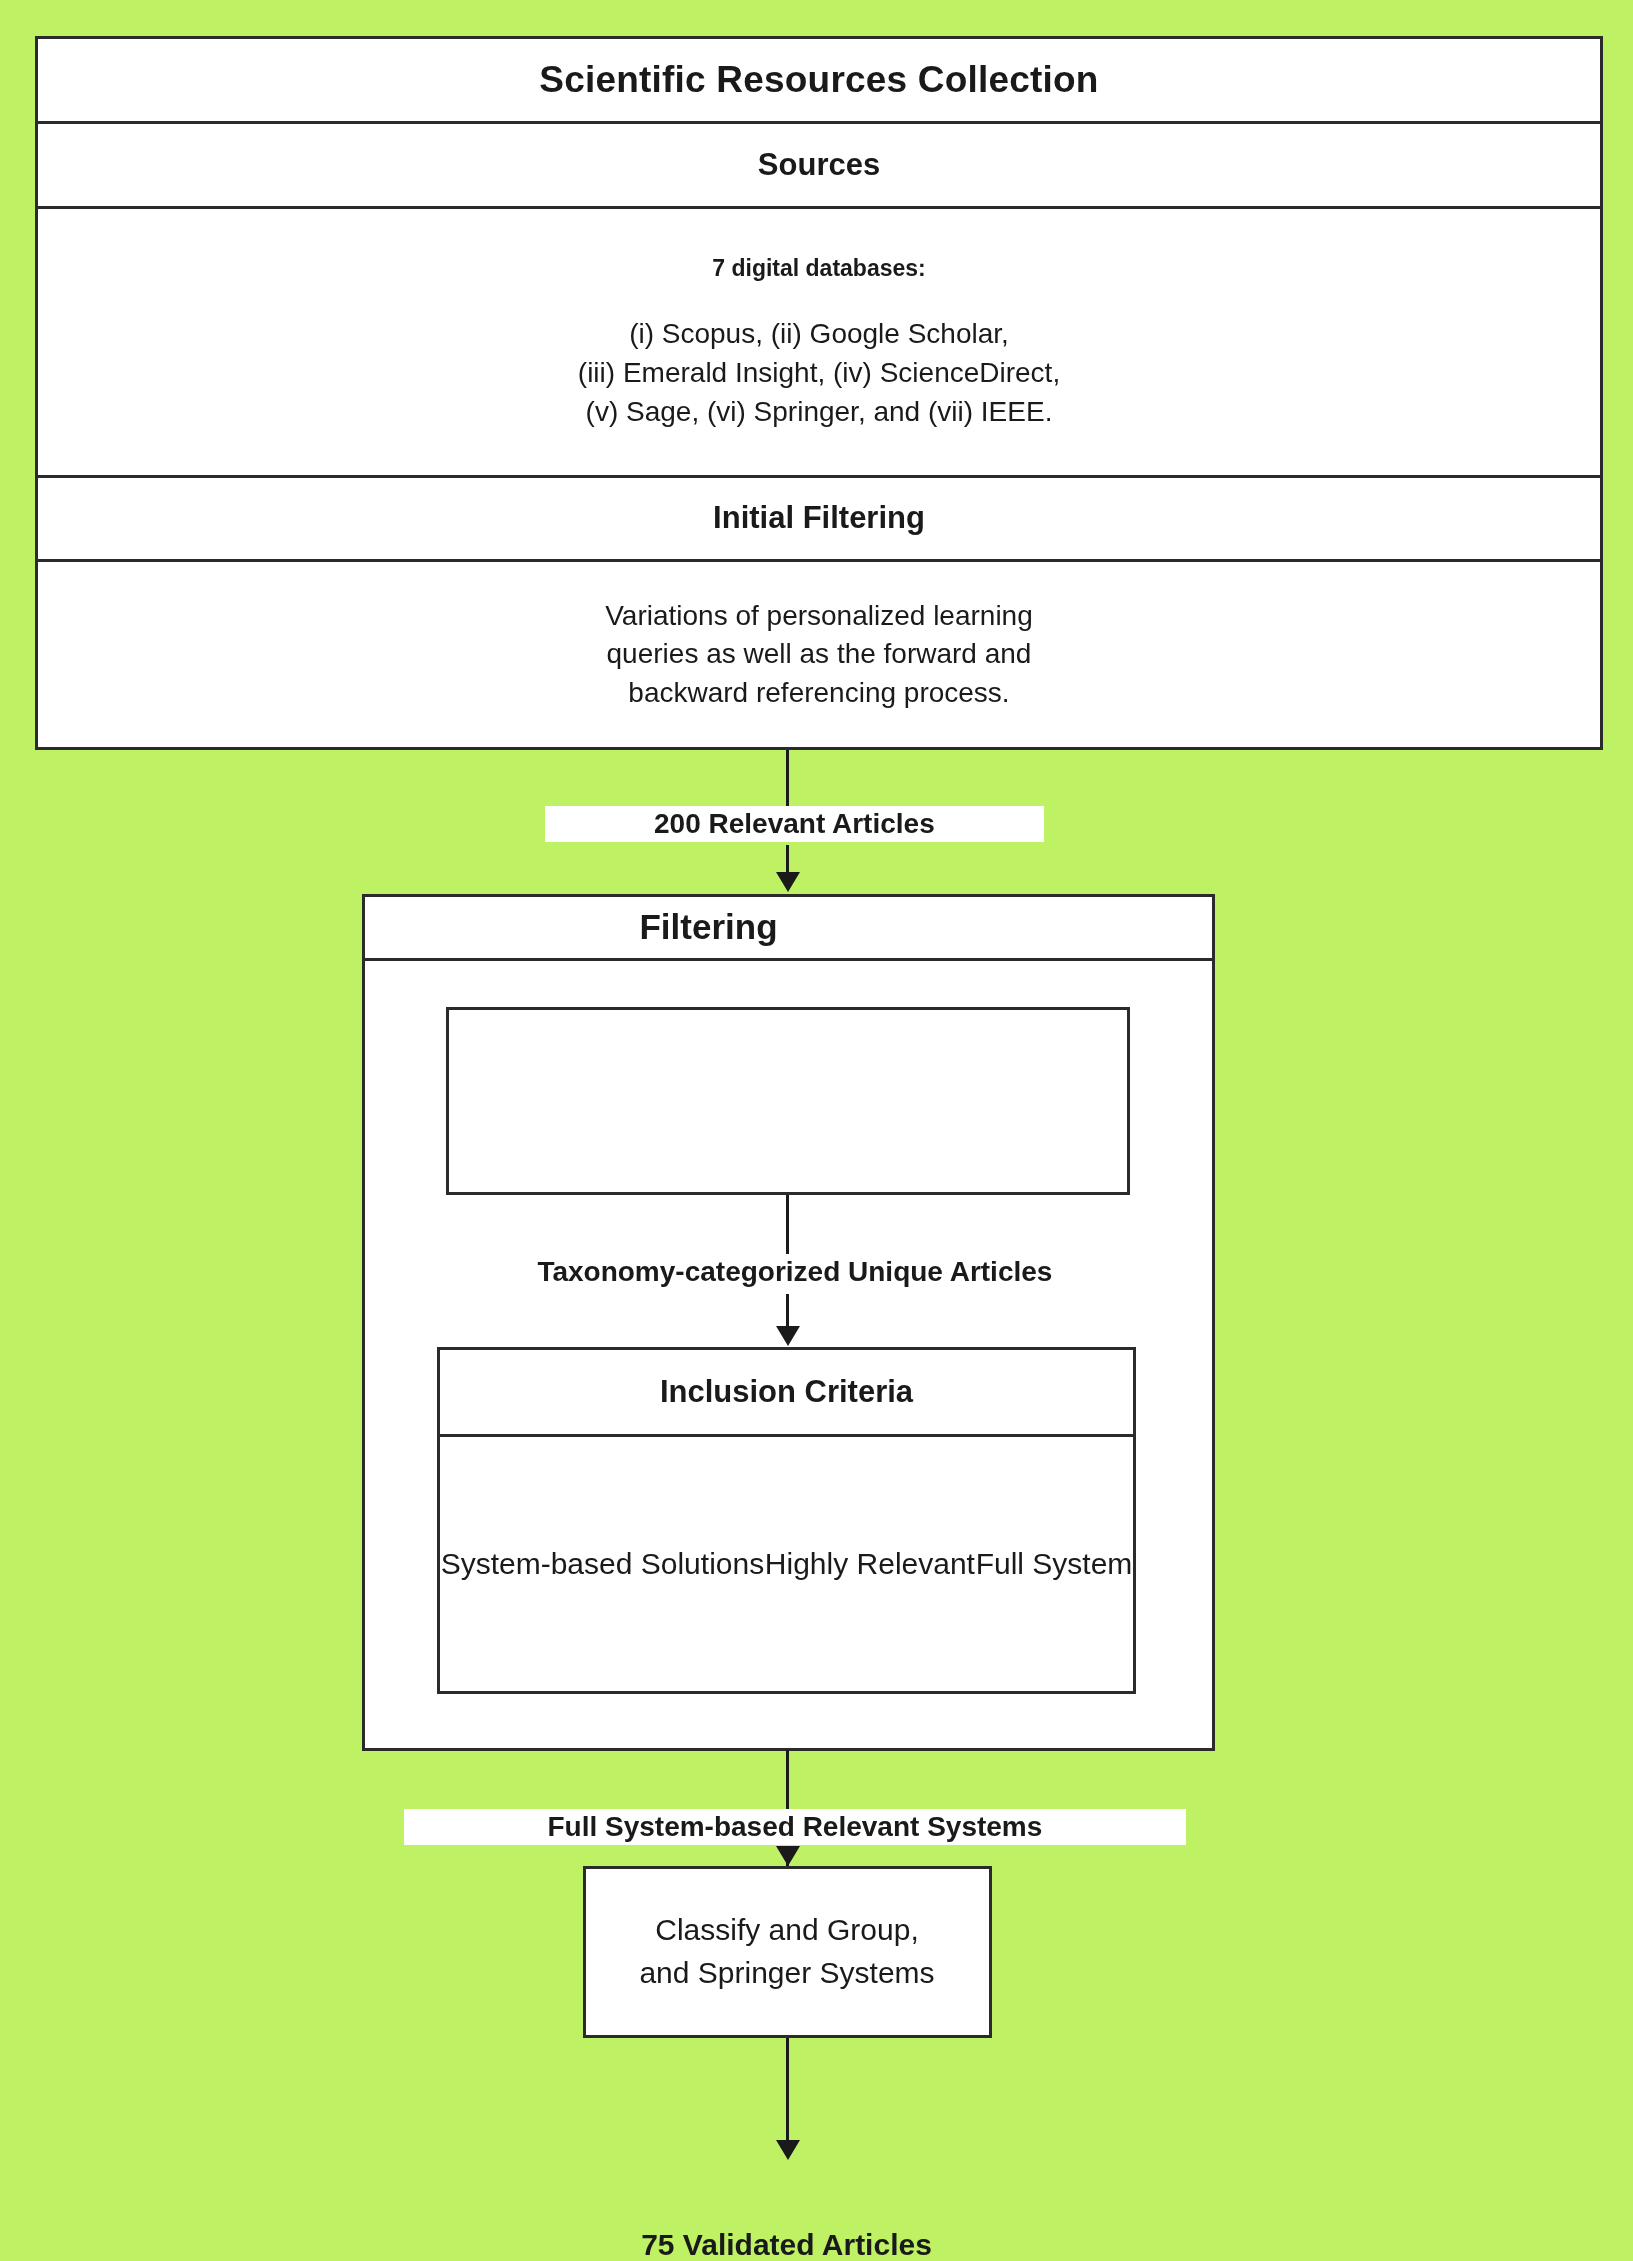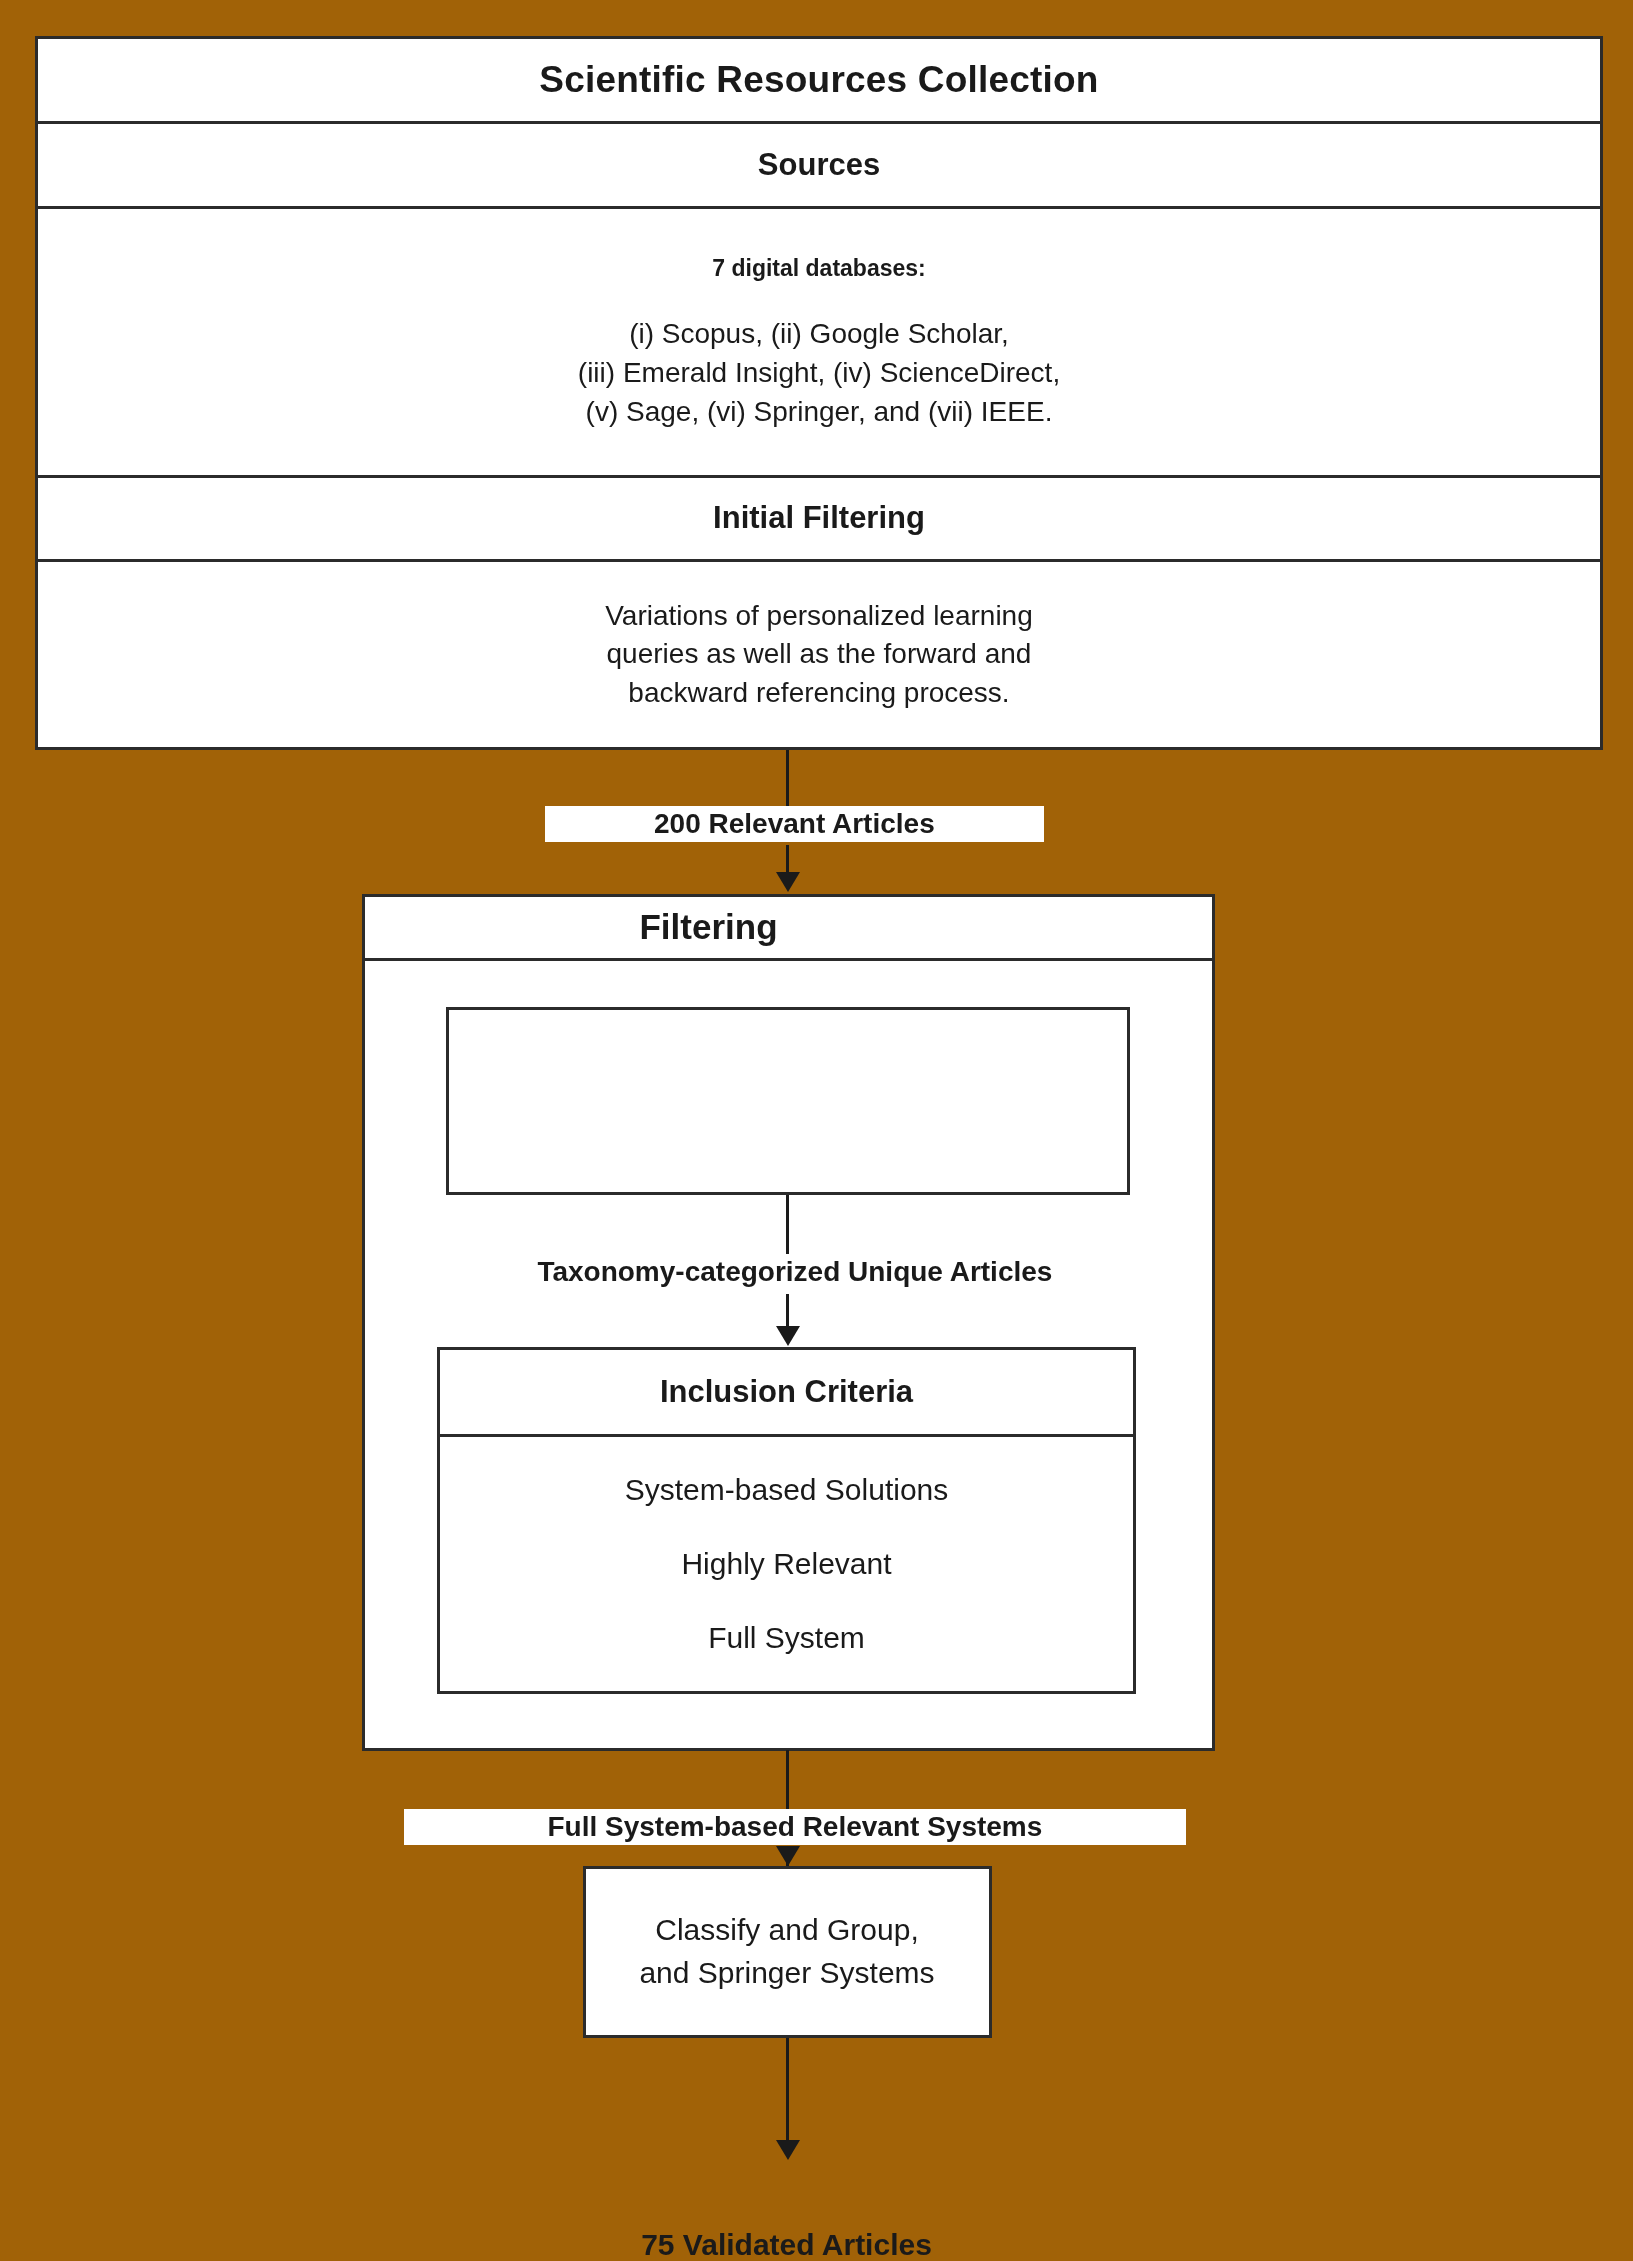--- a/index.html
+++ b/index.html
@@ -8,21 +8,21 @@
     background: #ffffff;
   }
   body {
     font-family: "Liberation Sans", "DejaVu Sans", sans-serif;
     color: #1a1a1a;
   }
   #canvas {
     position: relative;
     width: 1633px;
     height: 2261px;
-    background: #a16207;
+    background: #bef264;
     overflow: hidden;
   }
 
   
   .box {
     position: absolute;
     box-sizing: border-box;
     border: 3px solid #2b2b2b;
     background: #ffffff;
   }
@@ -153,21 +153,21 @@
   <div class="vline" style="left:786px; top:1195px; height:66px;"></div>
   <div class="edge-label t-edge" style="left:425px; top:1254px; width:723px;">Taxonomy-categorized Unique Articles</div>
   <div class="vline" style="left:786px; top:1294px; height:33px;"></div>
   <div class="arrowhead" style="left:776px; top:1326px;"></div>
 
   <div class="box" style="left:437px; top:1347px; width:699px; height:347px;"></div>
   <div class="rowline" style="left:437px; top:1434px; width:699px;"></div>
 
   <div class="cell t-head" style="left:440px; top:1350px; width:693px; height:84px;">Inclusion Criteria</div>
 
-  <div class="cell" style="left:440px; top:1437px; width:693px; height:254px; flex-direction:column; justify-content:space-evenly;">
+  <div class="cell" style="left:440px; top:1437px; width:693px; height:254px; flex-direction:row; justify-content:space-evenly;">
     <div class="t-inner">System-based Solutions</div>
     <div class="t-inner">Highly Relevant</div>
     <div class="t-inner">Full System</div>
   </div>
 
   <div class="vline" style="left:786px; top:1750px; height:66px;"></div>
   <div class="edge-label t-edge" style="left:404px; top:1809px; width:765px;">Full System-based Relevant Systems</div>
   <div class="vline" style="left:786px; top:1849px; height:17px;"></div>
   <div class="arrowhead" style="left:776px; top:1846px;"></div>
 

